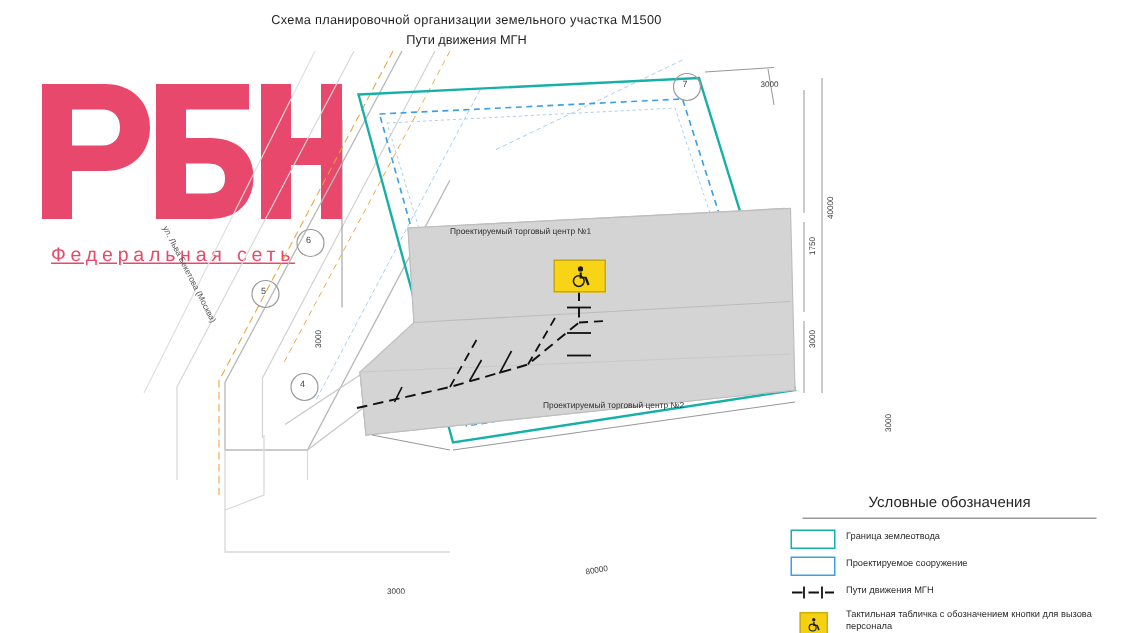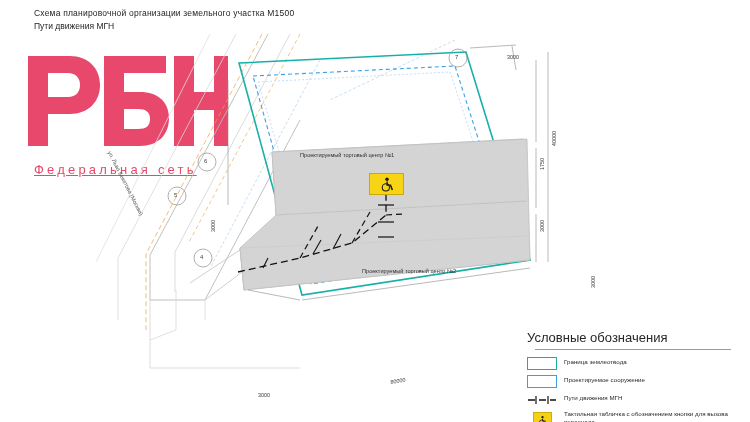--- a/index.html
+++ b/index.html
@@ -19,23 +19,22 @@
     position: absolute;
     inset: 0;
     background: #ffffff;
   }
   
   .title-wrap {
     position: absolute;
     left: 0;
     top: 8px;
     width: 622px;
-    text-align: left;
+    text-align: center;
     pointer-events: none;
-    padding-left: 34px;
   }
   .title-line-1 {
     font-size: 8.5px;
     letter-spacing: 0.2px;
     color: #1e1e1e;
     white-space: nowrap;
   }
   .title-line-2 {
     font-size: 8.5px;
     margin-top: 3px;
@@ -71,22 +70,22 @@
   }
 
   
   .legend {
     position: absolute;
     left: 527px;
     top: 330px;
     width: 212px;
   }
   .legend-title {
-    text-align: left;
-    font-size: 13px;
+    text-align: center;
+    font-size: 10px;
     color: #262626;
     margin-bottom: 4px;
   }
   .legend-title-rule {
     height: 1px;
     background: #9a9a9a;
     margin: 0 8px 6px 8px;
   }
   .legend-row {
     display: flex;

